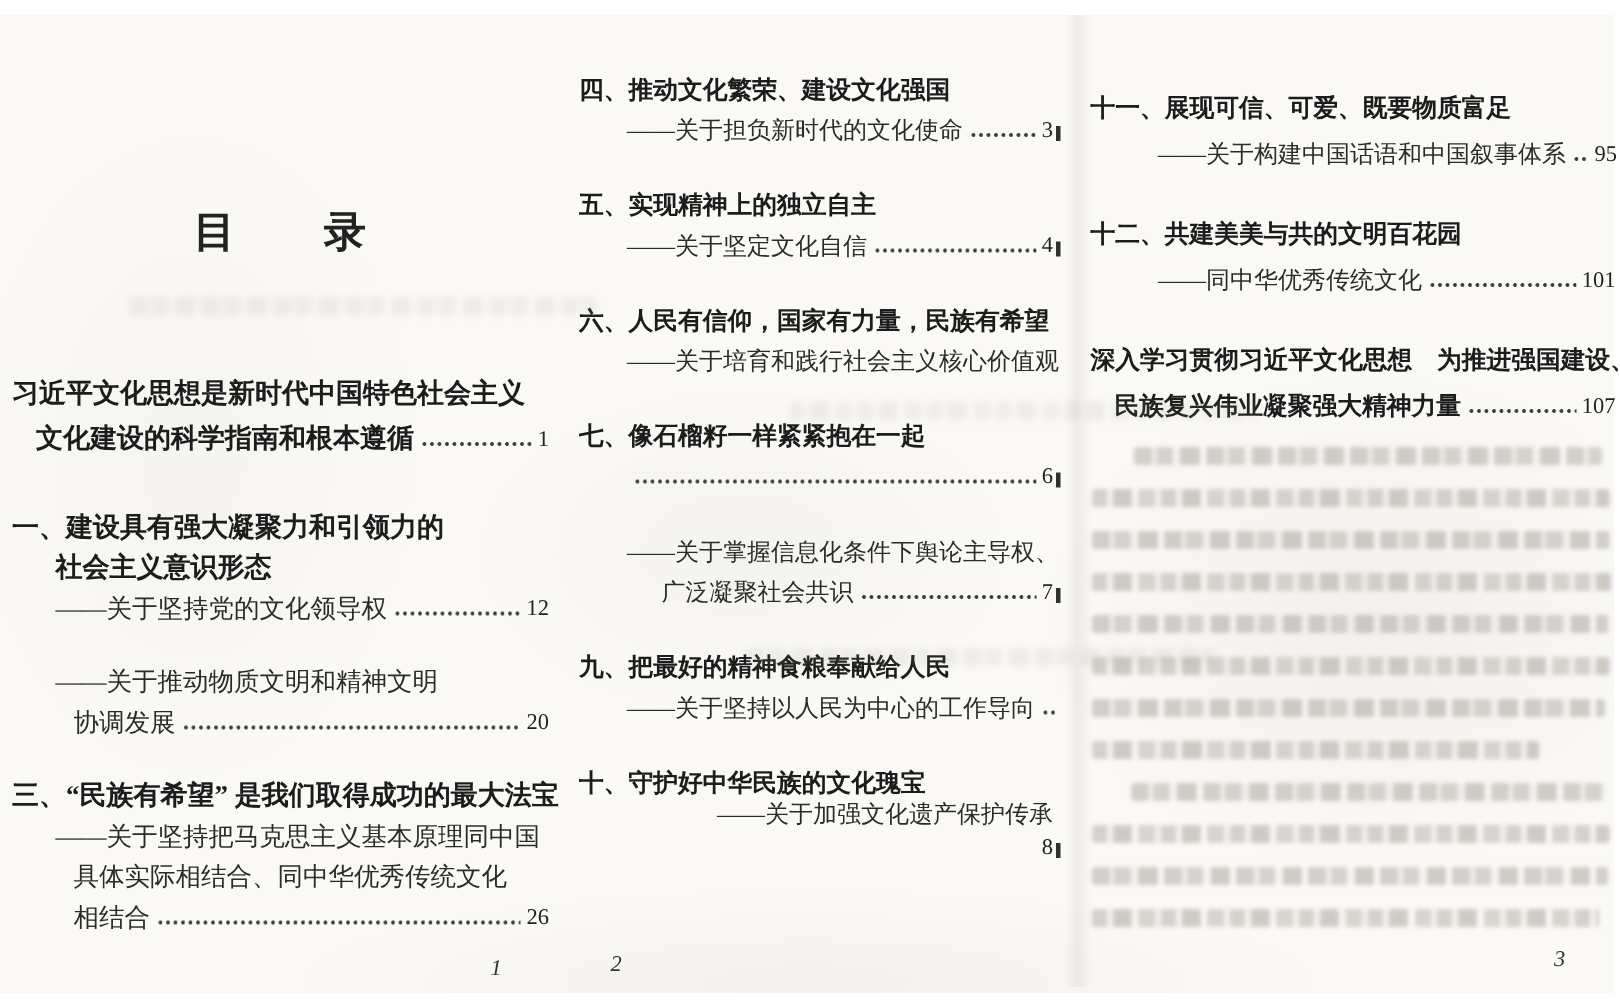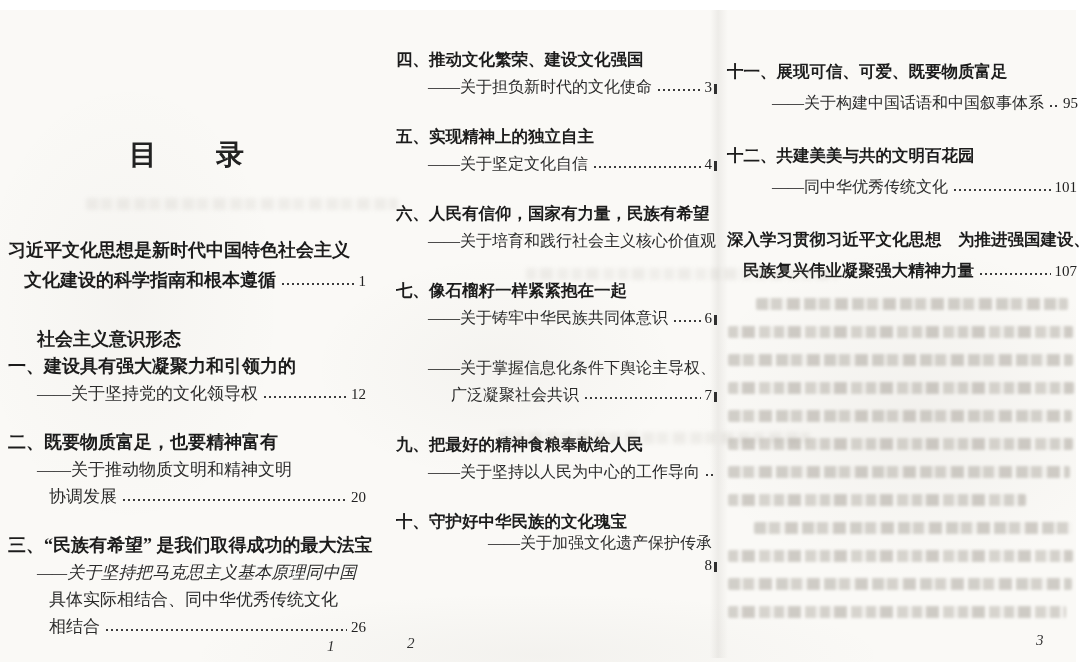--- a/index.html
+++ b/index.html
@@ -22,22 +22,22 @@
   .gutter{
     position:absolute;left:710px;top:10px;width:18px;height:648px;
     background:linear-gradient(90deg, rgba(0,0,0,0) 0%, rgba(110,104,94,.09) 45%, rgba(0,0,0,0) 100%);
   }
   .toc-title{
     position:absolute;left:8px;top:136px;width:358px;margin:0;
     text-align:center;font-size:28px;font-weight:700;color:#222;
     letter-spacing:1px;
   }
   .col{position:absolute;}
-  .c1{left:8px;  top:232px;width:358px;}
-  .c2{left:396px;top:44px; width:322px;overflow:hidden;}
+  .c1{left:8px;  top:244px;width:358px;}
+  .c2{left:386px;top:44px; width:322px;overflow:hidden;}
   .c3{left:727px;top:52px; width:350px;}
   .entry{margin-bottom:22px;}
   .c1 .entry{margin-bottom:22px;}
   .c1 .entry:first-child{margin-bottom:32px;}
   .c2 .entry{margin-bottom:23px;}
   .c3 .entry{margin-bottom:22px;}
   .line{display:flex;align-items:flex-end;}
   .c1 .line{height:27px;}
   .c1 .entry:first-child .line{height:30px;}
   .c2 .line{height:27px;padding-right:6px;}
@@ -97,50 +97,47 @@
       <div class="line lv0" style="padding-left: 0px;">
         <span class="txt b">习近平文化思想是新时代中国特色社会主义</span>
       </div>
       <div class="line lvh" style="padding-left: 16px;">
         <span class="txt b">文化建设的科学指南和根本遵循</span>
         <span class="leader"></span>
         <span class="pg">1</span>
       </div>
     </div>
     <div class="entry">
+      <div class="line lv0" style="padding-left: 0px;">
+        <span class="txt b">一、建设具有强大凝聚力和引领力的</span>
+      </div>
       <div class="line lv1" style="padding-left: 29px;">
         <span class="txt b">社会主义意识形态</span>
       </div>
-      <div class="line lv0" style="padding-left: 0px;">
-        <span class="txt b">一、建设具有强大凝聚力和引领力的</span>
-      </div>
       <div class="line lv1" style="padding-left: 29px;">
         <span class="txt">——关于坚持党的文化领导权</span>
         <span class="leader"></span>
         <span class="pg">12</span>
       </div>
     </div>
     <div class="entry">
-      <div class="line lv0" style="padding-left: 0px;">
-        <span class="txt b">二、既要物质富足，也要精神富有</span>
-      </div>
       <div class="line lv1" style="padding-left: 29px;">
         <span class="txt">——关于推动物质文明和精神文明</span>
       </div>
       <div class="line lv2" style="padding-left: 41px;">
         <span class="txt">协调发展</span>
         <span class="leader"></span>
         <span class="pg">20</span>
       </div>
     </div>
     <div class="entry">
       <div class="line lv0" style="padding-left: 0px;">
         <span class="txt b">三、“民族有希望” 是我们取得成功的最大法宝</span>
       </div>
-      <div class="line lv1" style="padding-left: 29px; font-style: italic;">
+      <div class="line lv1" style="padding-left: 29px;">
         <span class="txt">——关于坚持把马克思主义基本原理同中国</span>
       </div>
       <div class="line lv2" style="padding-left: 41px;">
         <span class="txt">具体实际相结合、同中华优秀传统文化</span>
       </div>
       <div class="line lv2" style="padding-left: 41px;">
         <span class="txt">相结合</span>
         <span class="leader"></span>
         <span class="pg">26</span>
       </div>
@@ -173,21 +170,20 @@
       </div>
       <div class="line lv1" style="padding-left: 32px;">
         <span class="txt">——关于培育和践行社会主义核心价值观</span>
       </div>
     </div>
     <div class="entry">
       <div class="line lv0" style="padding-left: 0px;">
         <span class="txt b">七、像石榴籽一样紧紧抱在一起</span>
       </div>
       <div class="line lv1" style="padding-left: 32px;">
-        <span class="txt">——关于铸牢中华民族共同体意识</span>
         <span class="leader"></span>
         <span class="pg clip">6</span>
       </div>
     </div>
     <div class="entry">
       <div class="line lv1" style="padding-left: 32px;">
         <span class="txt">——关于掌握信息化条件下舆论主导权、</span>
       </div>
       <div class="line lv2" style="padding-left: 55px;">
         <span class="txt">广泛凝聚社会共识</span>

